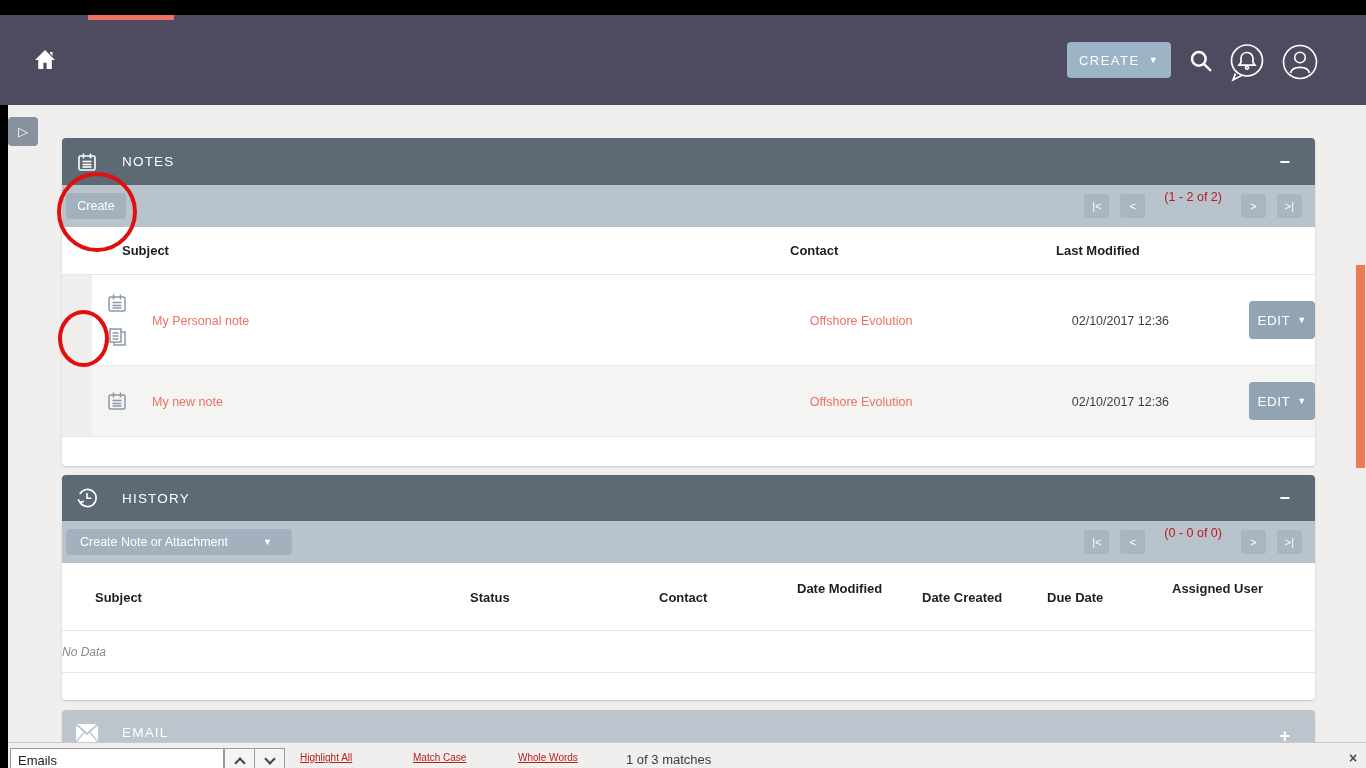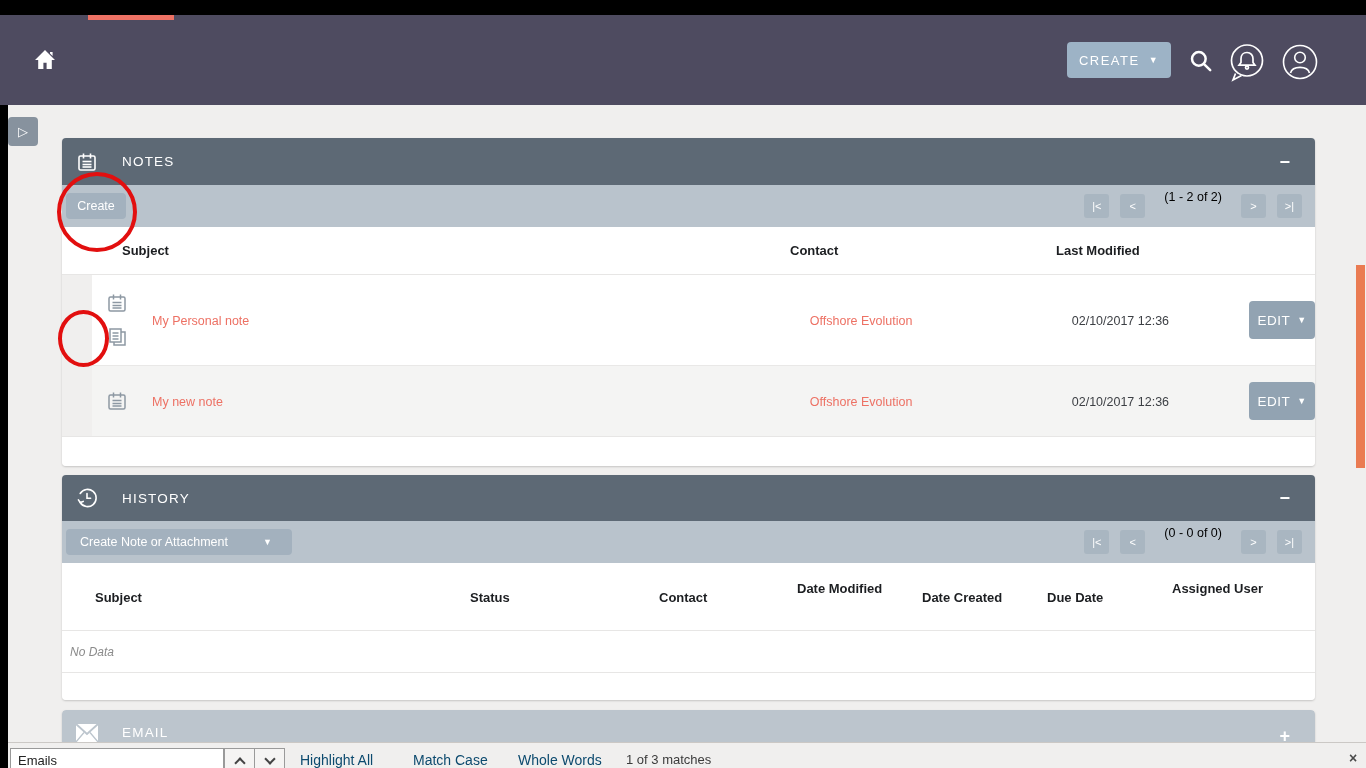--- a/index.html
+++ b/index.html
@@ -32,21 +32,21 @@
   .panel-head.collapsed { background:#bcc5cd; }
   .panel-head .p-icon { margin-left:13px; width:24px; height:24px; }
   .panel-title { margin-left:23px; font-size:13.5px; letter-spacing:1.2px; }
   .collapse-ctl { position:absolute; right:25px; top:50%; transform:translateY(-50%); font-size:18px; font-weight:bold; cursor:pointer; }
   .panel-actions { height:42px; background:#b9c3cc; display:flex; align-items:center; position:relative; }
   .action-btn { margin-left:4px; height:26px; background:#a3b1be; border:none; border-radius:4px; color:#fff;
     font-size:12.5px; font-family:inherit; cursor:pointer; display:flex; align-items:center; }
   .pager { margin-left:auto; margin-right:13px; display:flex; align-items:center; gap:11px; }
   .pager-btn { width:25px; height:24px; background:#a9b6c1; border:none; border-radius:3px; color:#fff;
     font-size:11px; font-family:inherit; cursor:pointer; display:flex; align-items:center; justify-content:center; }
-  .pager-count { color:#000000; font-size:12.5px; position:relative; top:-9px; margin:0 8px; }
+  .pager-count { color:#b91c1c; font-size:12.5px; position:relative; top:-9px; margin:0 8px; }
 
   
   .thead { height:48px; background:#fff; display:flex; align-items:center; font-weight:bold; font-size:13px;
     color:#1c1e21; border-bottom:1px solid #e7e6e5; }
   .c-subject { width:728px; padding-left:60px; }
   .c-contact { width:266px; }
   .c-lastmod { width:180px; }
   .c-edit { flex:1; }
   .note-row { position:relative; display:flex; align-items:center; background:#fff;margin-left:30px; }
   .note-row.alt { background:#f4f4f3; border-top:1px solid #e9e8e7; }
@@ -55,33 +55,33 @@
   .cell-text { color:#3c3f44; font-size:12.5px; }
   .edit-btn { width:66px; height:38px; background:#92a3b2; border:none; border-radius:4px; color:#fff;
     font-size:13.5px; letter-spacing:.5px; font-family:inherit; cursor:pointer;
     display:flex; align-items:center; justify-content:center; gap:7px; }
   .panel-foot { height:30px; background:#fff; border-top:1px solid #e7e6e5; border-radius:0 0 4px 4px; }
 
   
   .h-thead { height:67px; background:#fff; position:relative; font-weight:bold; font-size:13px; color:#1c1e21; }
   .h-col { position:absolute; white-space:nowrap; }
   .nodata-row { height:42px; background:#fff; border-top:1px solid #e7e6e5; display:flex; align-items:center; }
-  .nodata { margin-left:8px; font-size:12px; font-style:italic; color:#8a8a8a; }
+  .nodata { font-size:12px; font-style:italic; color:#8a8a8a; }
 
   
   .findbar { position:absolute; left:8px; top:742px; width:1358px; height:26px; background:#f0efee;
     border-top:1px solid #cbc8c5; }
   .find-input { position:absolute; left:2px; top:5px; width:214px; height:25px; border:1px solid #999;
     background:#fff; font-family:inherit; font-size:13px; color:#222; padding-left:7px; }
   .find-chev-btn { position:absolute; top:5px; width:31px; height:25px; background:#f5f4f3; border:1px solid #9a9a9a;
     cursor:pointer; }
   .chev { position:absolute; left:50%; top:50%; width:8px; height:8px; border:solid #444; border-width:2px 2px 0 0; }
   .chev.up { transform:translate(-50%,-25%) rotate(-45deg); }
   .chev.down { transform:translate(-50%,-75%) rotate(135deg); }
-  .find-label { position:absolute; top:9px; font-size:14px; color:#0c4a6e; cursor:pointer; white-space:nowrap; }
+  .find-label { position:absolute; top:9px; font-size:10px; color:#b91c1c; cursor:pointer; white-space:nowrap;text-decoration:underline; }
   .find-matches { position:absolute; top:9px; font-size:13px; color:#3b3b3b; white-space:nowrap; }
   .find-close { position:absolute; left:1341px; top:7px; font-size:14px; font-weight:bold; color:#4a4a4a; cursor:pointer; }
 
   
   .scroll-thumb { position:absolute; left:1356px; top:265px; width:9px; height:203px; background:#ea7b52; cursor:pointer; }
   .anno { position:absolute; border:4px solid #e20f0f; border-radius:50%; pointer-events:none; z-index:50; }
   svg { display:block; }
 </style>
 </head>
 <body>

